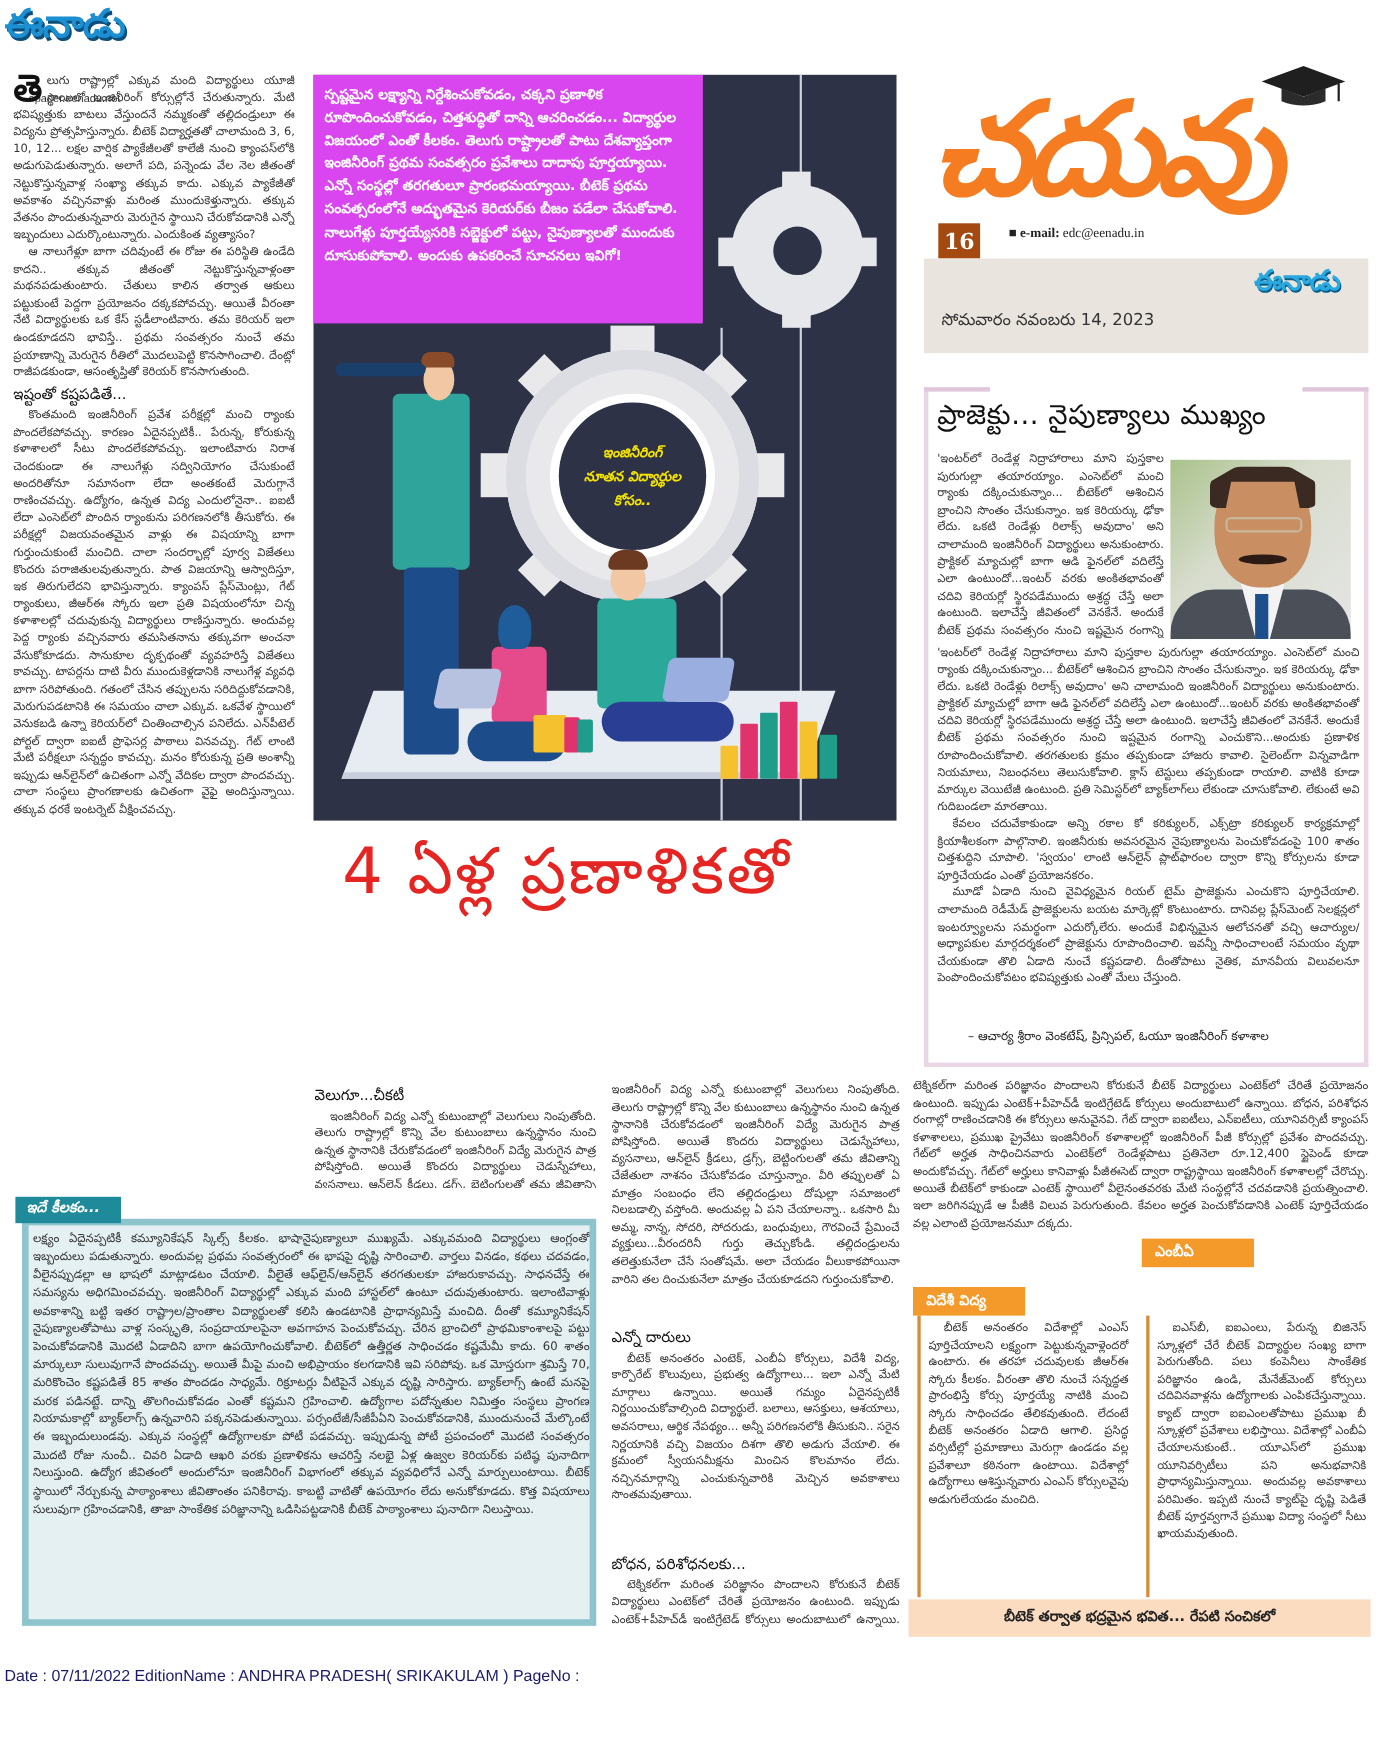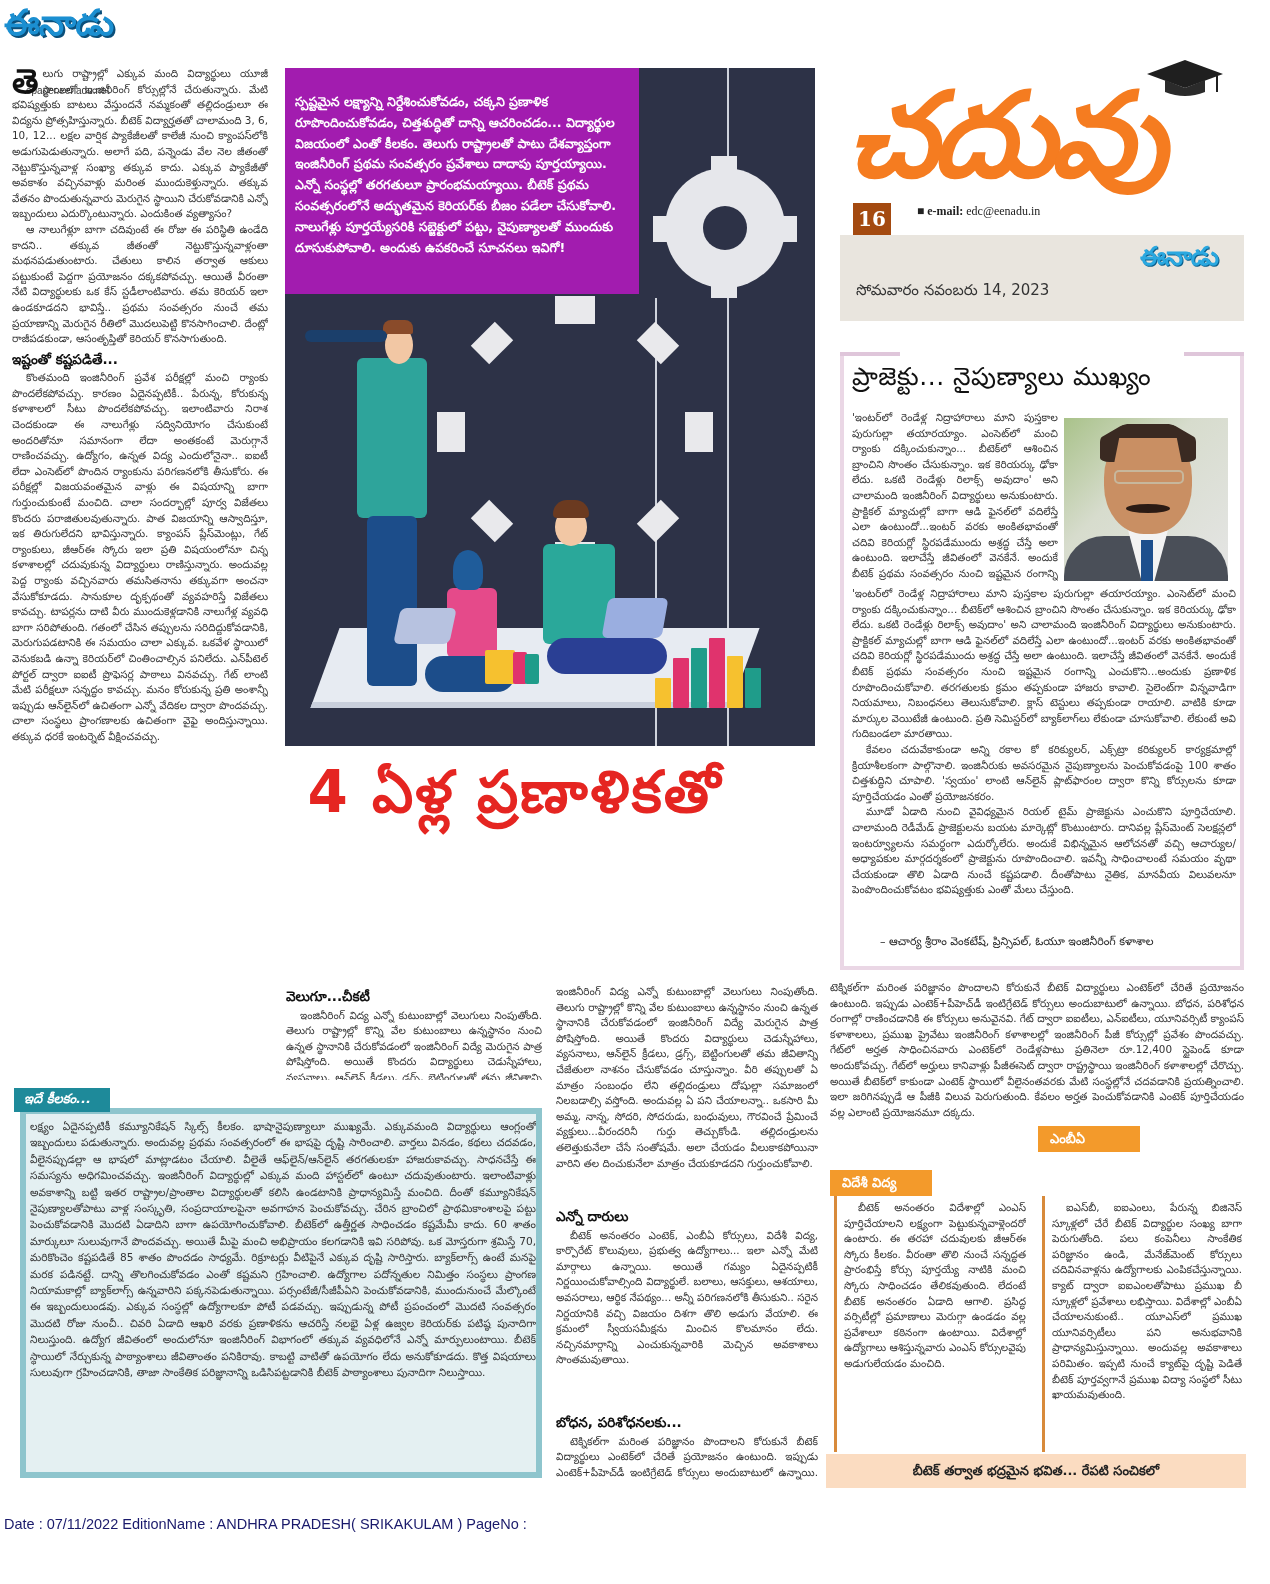--- a/index.html
+++ b/index.html
@@ -9,46 +9,46 @@
   .abs { position: absolute; }
 
   
   .logo { left: 4px; top: 4px; width: 130px; height: 52px; }
   .logo-word { font-size: 36px; font-weight: bold; color: #1b8fd1; letter-spacing: -1px;
                text-shadow: 2px 2px 0 #0b4f7a; line-height: 38px; font-family: "DejaVu Sans", sans-serif; }
   .logo-url { font-size: 10px; color: #333; margin-left: 22px; font-family: "Liberation Sans", sans-serif; margin-top: 43px; }
 
   .col-text { font-size: 10.4px; line-height: 15.6px; color: #333; text-align: justify; }
   .col-text p { text-indent: 14px; margin-bottom: 0; }
-  .subhead { font-weight: bold; font-size: 13.5px; color: #111; margin: 5px 0 3px 0; }
+  .subhead { font-weight: normal; font-size: 13.5px; color: #111; margin: 5px 0 3px 0; }
   .dropcap { float: left; font-size: 34px; line-height: 30px; font-weight: bold; margin-right: 4px; color: #111; }
 
   
   .hero { left: 285px; top: 68px; width: 530px; height: 678px; background: #2d3247; overflow: hidden; }
-  .intro-box { left: 0; top: 0; width: 354px; height: 226px; background: #a21caf; color: #fff;
-               padding: 24px 10px; font-size: 12.6px; line-height: 20.8px; font-weight: bold; }
+  .intro-box { left: 0; top: 0; width: 354px; height: 226px; background: #d946ef; color: #fff;
+               padding: 8px 10px; font-size: 12.6px; line-height: 20.8px; font-weight: bold; }
   .vline { background: #cfd3dc; width: 2px; }
   .gear { border-radius: 50%; }
   .gear-big { left: 175px; top: 250px; width: 230px; height: 230px; background: #e9e9ec;
               box-shadow: 0 0 0 18px #dcdde2 inset; }
   .gear-big-inner { left: 40px; top: 40px; width: 150px; height: 150px; border-radius: 50%;
                     background: #2d3247; border: 8px solid #fff; display: flex; flex-direction: column;
                     align-items: center; justify-content: center; color: #f6e400; font-weight: bold;
                     font-size: 12.5px; line-height: 22px; text-align: center; font-style: italic; }
   .gear-small { left: 380px; top: 100px; width: 120px; height: 120px; background: #e6e7eb; }
   .gear-small-hole { left: 38px; top: 38px; width: 44px; height: 44px; border-radius: 50%; background: #2d3247; }
   .tooth { background: #e6e7eb; position: absolute; }
 
   .paper-stack { left: 40px; top: 560px; width: 420px; height: 80px; background: #e7ebf2;
                  transform: skewX(-20deg); border-bottom: 6px solid #c9cfdc; }
   .person { position: absolute; border-radius: 6px; }
 
   
   .headline { left: 215px; top: 752px; width: 600px; text-align: center; color: #e52521;
-              font-weight: bold; font-family: "DejaVu Sans", sans-serif; }
+              font-weight: normal; font-family: "DejaVu Sans", sans-serif; }
   .headline .l1 { font-size: 58px; line-height: 80px; letter-spacing: 2px; }
   .headline .l2 { font-size: 74px; line-height: 100px; letter-spacing: 2px; margin-left: -20px; }
 
   
   .chaduvu { left: 848px; top: 60px; width: 400px; height: 160px; color: #f57c20; font-size: 118px;
              font-weight: bold; line-height: 150px; letter-spacing: -6px; font-style: italic; }
   .cap { left: 1145px; top: 58px; width: 80px; height: 40px; }
   .page-no { left: 853px; top: 203px; width: 38px; height: 32px; background: #a44a10; color: #fff;
              font-family: "DejaVu Serif", serif; font-weight: bold; font-size: 20px; text-align: center; line-height: 32px; }
   .email { left: 917px; top: 204px; font-family: "Liberation Serif", serif; font-size: 12px; color: #222; }
@@ -116,20 +116,27 @@
   <div class="abs tooth" style="left:494px; top:148px; width:18px; height:26px;"></div>
 
   <div class="abs tooth" style="left:270px; top:228px; width:40px; height:28px; background:#e9e9ec;"></div>
   <div class="abs tooth" style="left:270px; top:474px; width:40px; height:28px; background:#e9e9ec;"></div>
   <div class="abs tooth" style="left:152px; top:344px; width:28px; height:40px; background:#e9e9ec;"></div>
   <div class="abs tooth" style="left:400px; top:344px; width:28px; height:40px; background:#e9e9ec;"></div>
   <div class="abs tooth" style="left:190px; top:262px; width:34px; height:26px; background:#e9e9ec; transform:rotate(-45deg);"></div>
   <div class="abs tooth" style="left:356px; top:262px; width:34px; height:26px; background:#e9e9ec; transform:rotate(45deg);"></div>
   <div class="abs tooth" style="left:190px; top:440px; width:34px; height:26px; background:#e9e9ec; transform:rotate(45deg);"></div>
   <div class="abs tooth" style="left:356px; top:440px; width:34px; height:26px; background:#e9e9ec; transform:rotate(-45deg);"></div>
+  <div class="abs gear gear-big">
+    <div class="abs gear-big-inner">
+      <div>ఇంజినీరింగ్</div>
+      <div>నూతన విద్యార్థుల</div>
+      <div>కోసం..</div>
+    </div>
+  </div>
 
   <div class="abs paper-stack"></div>
 
   <div class="person" style="left:72px; top:290px; width:70px; height:160px; background:#2ea49b;"></div>
   <div class="person" style="left:82px; top:448px; width:50px; height:170px; background:#1c4d8a;"></div>
   <div class="person" style="left:100px; top:258px; width:28px; height:38px; background:#f2c7a4; border-radius:50%;"></div>
   <div class="person" style="left:98px; top:252px; width:30px; height:14px; background:#8a4b2a; border-radius:8px 8px 2px 2px;"></div>
   <div class="person" style="left:20px; top:262px; width:82px; height:12px; background:#1b3f6b; border-radius:6px;"></div>
 
   <div class="person" style="left:162px; top:520px; width:50px; height:70px; background:#e54a8a;"></div>

